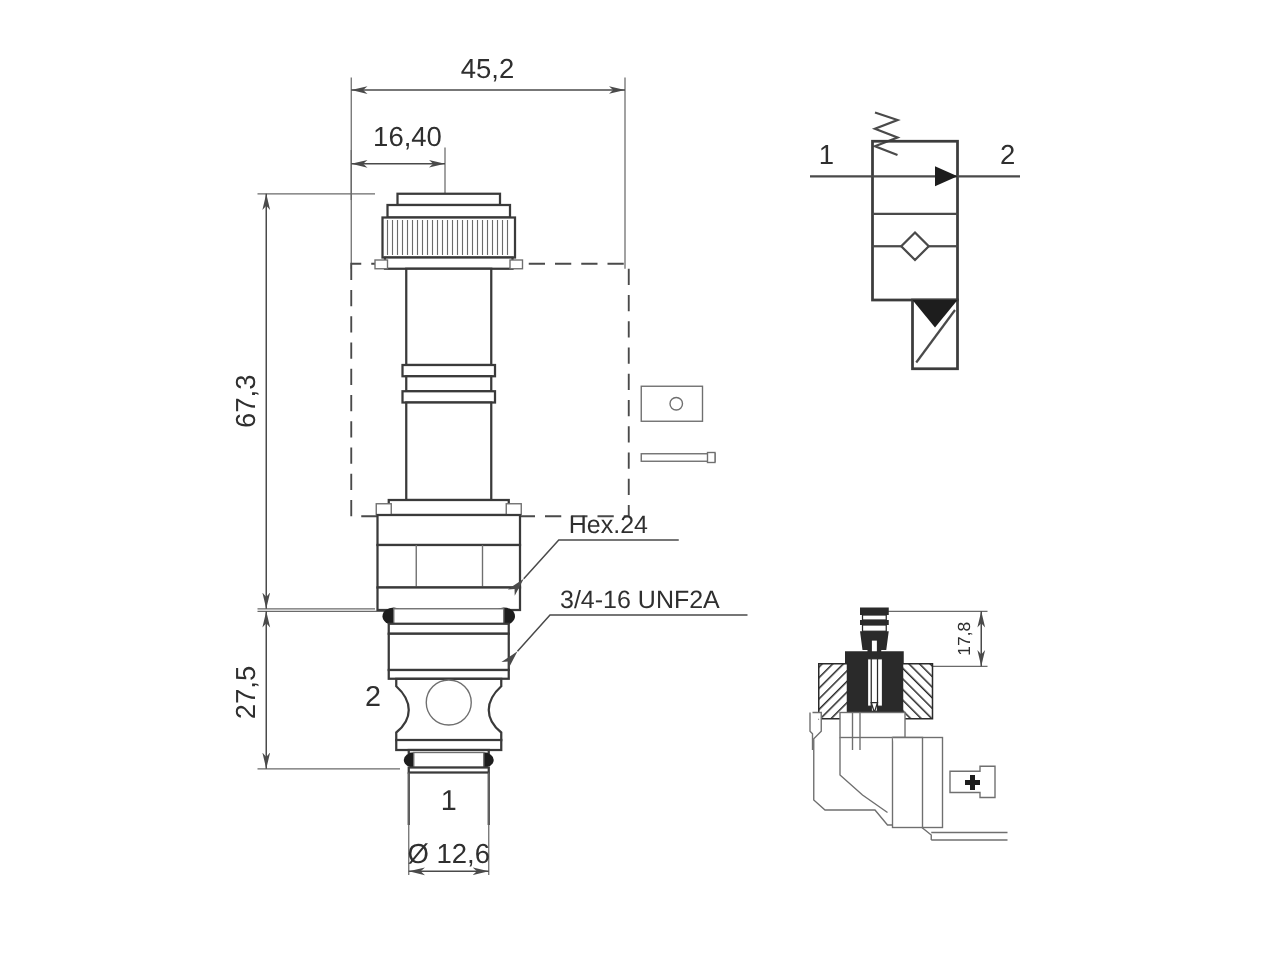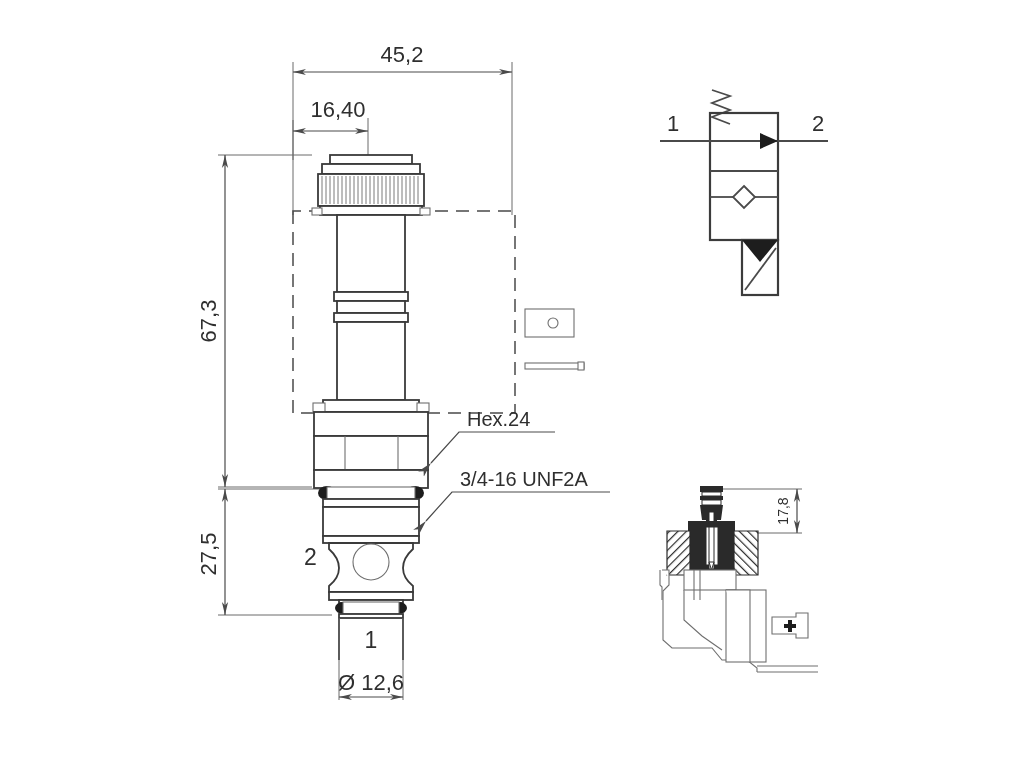--- a/index.html
+++ b/index.html
@@ -10,21 +10,21 @@
   }
   body {
     width: 1024px;
     height: 768px;
     font-family: "Liberation Sans", sans-serif;
     overflow: hidden;
     position: relative;
   }
   #drawing-root {
     position: absolute;
-    left: 12px; top: 0;
+    left: 0; top: 0;
     width: 820px;
     height: 768px;
   }
   svg#main-svg {
     display: block;
     width: 1024px;
     height: 768px;
     background: #fff;
   }
   text {

